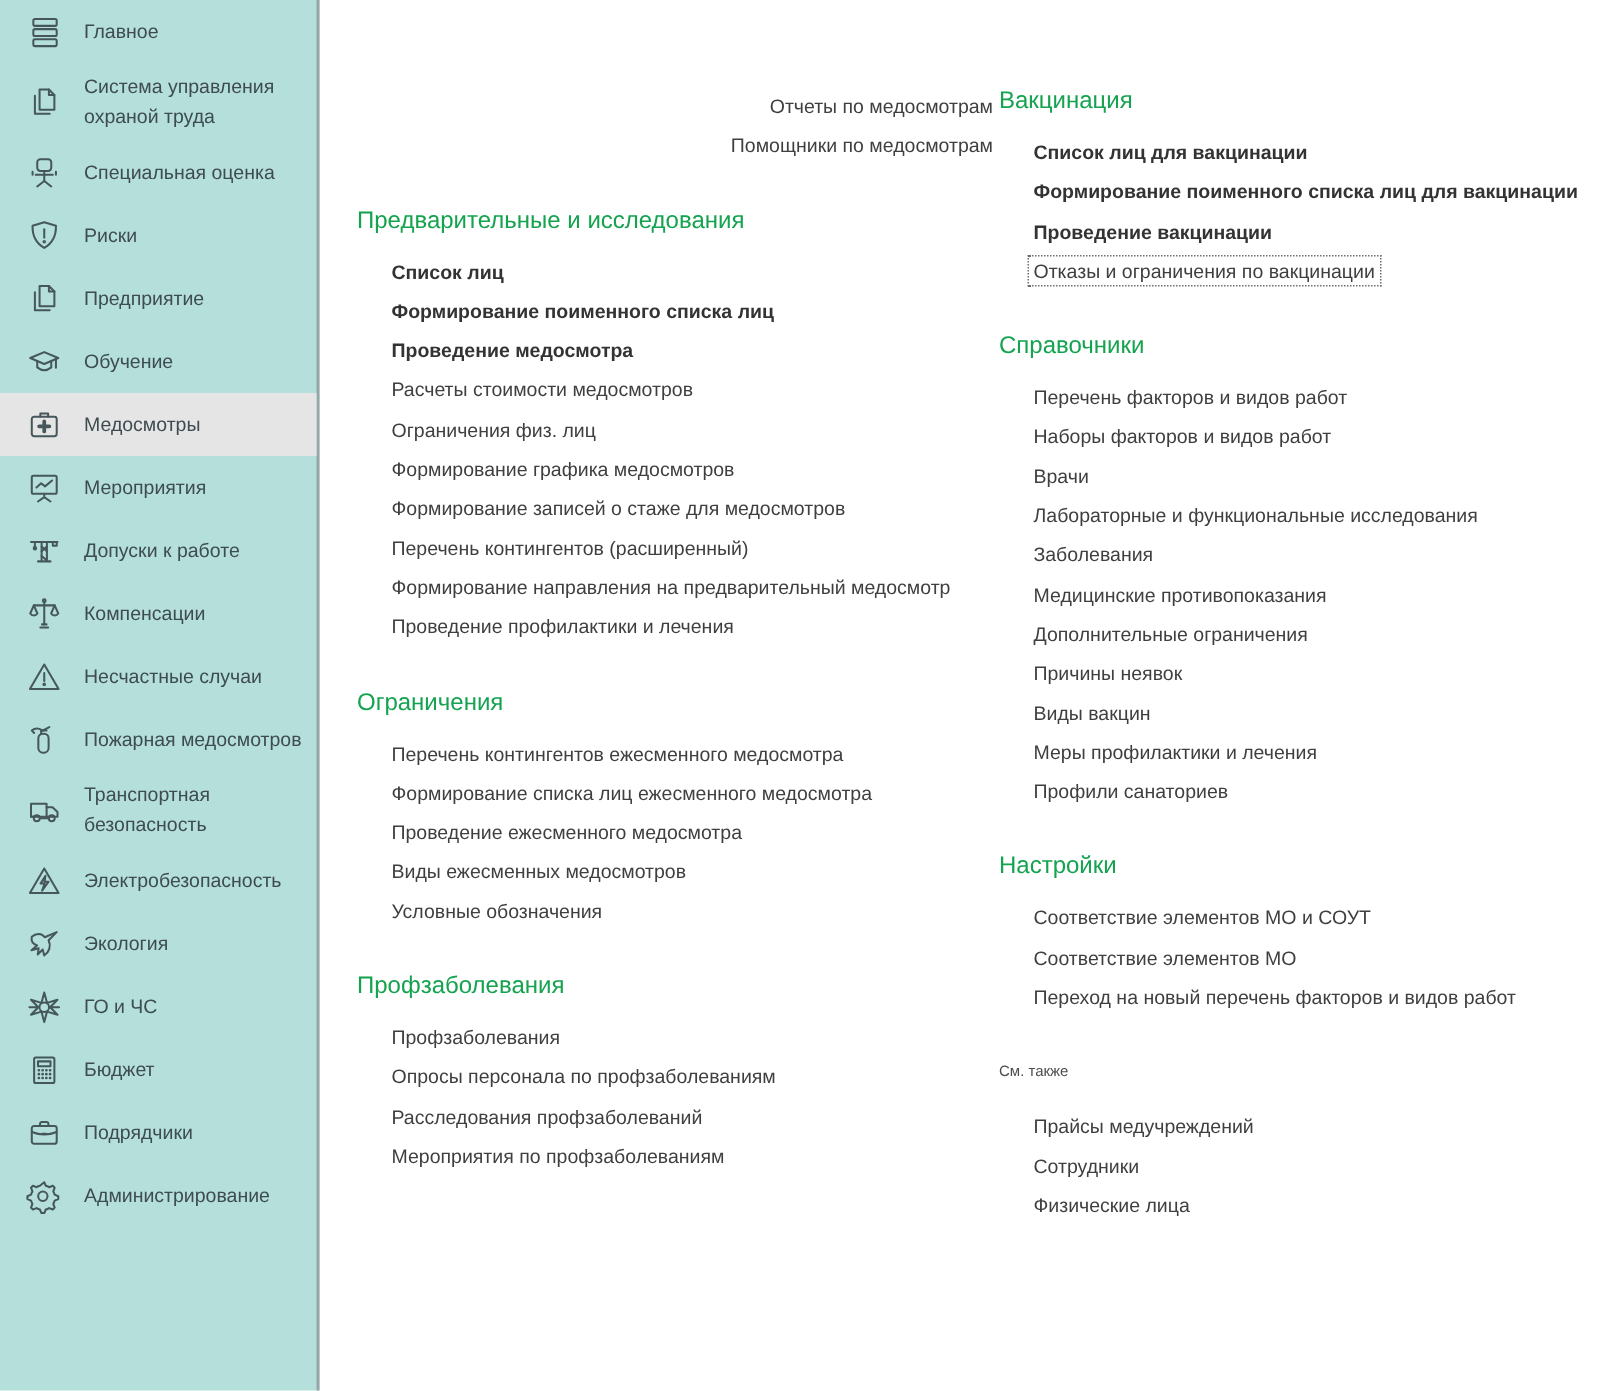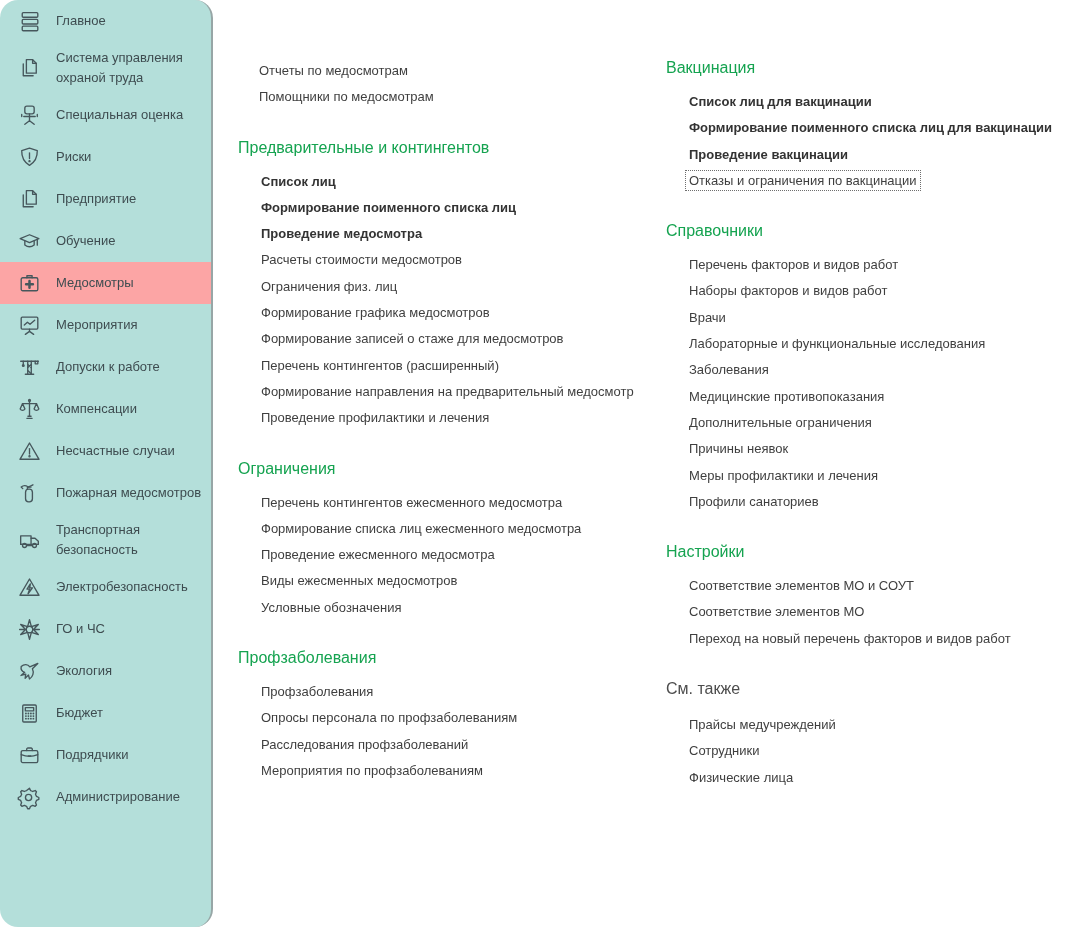--- a/index.html
+++ b/index.html
@@ -17,28 +17,27 @@
     width:1069px;height:927px;overflow:hidden;position:relative;
     background:#ffffff;
     font-family:"Liberation Sans","DejaVu Sans",sans-serif;
     -webkit-font-smoothing:antialiased;
   }
   
   .sidebar{
     position:absolute;left:0;top:0;bottom:0;width:213px;
     background:var(--teal-bg);
     border-right:2px solid var(--border);
-    border-radius:18px;
   }
   .sidebar-item{
     display:flex;align-items:center;
     min-height:42px;padding:6px 6px 6px 0;
     cursor:pointer;
   }
-  .sidebar-item.selected{background:#fca5a5;}
+  .sidebar-item.selected{background:#e5e5e5;}
   .side-icon{
     flex:none;width:27px;height:27px;
     margin:0 13px 0 16px;
     display:flex;align-items:center;justify-content:center;
   }
   .side-icon svg{width:27px;height:27px;stroke:var(--icon-stroke);fill:none;
     stroke-width:1.3;stroke-linecap:round;stroke-linejoin:round;}
   .side-label{
     font-size:13px;line-height:20px;color:var(--side-text);
   }
@@ -50,24 +49,24 @@
   }
   .col{flex:none;}
   .col-left{width:428px;}
   .col-right{flex:1;}
   .section:not(:first-child){margin-top:27px;}
   .section-title{
     font-size:16px;line-height:20px;font-weight:400;
     color:var(--green);margin:0 0 11px 0;white-space:nowrap;
   }
   .section-title.plain{
-    font-size:16px;color:#4d4d4d;margin:4px 0 13px 0;
+    font-size:10px;color:#4d4d4d;margin:4px 0 13px 0;
   }
   .menu-list{padding-left:22px;}
-  .group .menu-list{padding-left:20px;}
+  .group .menu-list{padding-left:20px;text-align:right;}
   .menu-link{
     display:block;font-size:13px;line-height:26.3px;
     color:var(--link);cursor:pointer;white-space:nowrap;
   }
   .menu-link.bold{font-weight:bold;color:var(--link-bold);}
   .menu-link > span{display:inline-block;line-height:17px;padding:1px 3px;margin-left:-3px;border:1px dotted transparent;}
   .menu-link.focused > span{border:1px dotted #6e6e6e;text-align:center;}
 </style>
 </head>
 <body>
@@ -220,33 +219,33 @@
         <svg viewBox="0 0 26 26">
           <path d="M13 4.8 L22.2 20.5 H3.8 z"></path>
           <path d="M13.8 9.5 l-3.2 5 h2.6 l-1.6 4.6 4.2-5.8 h-2.6 z"></path>
         </svg>
       </span>
       <span class="side-label">Электробезопасность</span>
     </div>
     <div class="sidebar-item">
       <span class="side-icon">
         <svg viewBox="0 0 26 26">
+          <path d="M5 8.2 c2.8-2.6 6.5-2.3 8.3 0.3 l7.7-3.3 -5.2 5.2 c1.8 3.8 0.3 7.8-2.8 9.8 l-1-3.8 -3.2 3.2 0.6-4 -4.6 1.2 3.6-3 c-2.8-1-3.9-3.2-3.4-5.6 z"></path>
+        </svg>
+      </span>
+      <span class="side-label">Экология</span>
+    </div>
+    <div class="sidebar-item">
+      <span class="side-icon">
+        <svg viewBox="0 0 26 26">
           <path d="M13 3.5 L14.8 10.2 L21.5 8.2 L16.8 13 L22.5 13 L16.8 13 L21.5 17.8 L14.8 15.8 L13 22.5 L11.2 15.8 L4.5 17.8 L9.2 13 L3.5 13 L9.2 13 L4.5 8.2 L11.2 10.2 z"></path>
           <circle cx="13" cy="13" r="3.1"></circle>
         </svg>
       </span>
       <span class="side-label">ГО и ЧС</span>
-    </div>
-    <div class="sidebar-item">
-      <span class="side-icon">
-        <svg viewBox="0 0 26 26">
-          <path d="M5 8.2 c2.8-2.6 6.5-2.3 8.3 0.3 l7.7-3.3 -5.2 5.2 c1.8 3.8 0.3 7.8-2.8 9.8 l-1-3.8 -3.2 3.2 0.6-4 -4.6 1.2 3.6-3 c-2.8-1-3.9-3.2-3.4-5.6 z"></path>
-        </svg>
-      </span>
-      <span class="side-label">Экология</span>
     </div>
     <div class="sidebar-item">
       <span class="side-icon">
         <svg viewBox="0 0 26 26">
           <rect x="6.5" y="4.8" width="13" height="16.4" rx="1"></rect>
           <rect x="9" y="7.3" width="8" height="3.2"></rect>
           <path d="M9.5 13 h0.1 M11.9 13 h0.1 M14.3 13 h0.1 M16.7 13 h0.1 M9.5 15.5 h0.1 M11.9 15.5 h0.1 M14.3 15.5 h0.1 M16.7 15.5 h0.1 M9.5 18 h0.1 M11.9 18 h0.1 M14.3 18 h0.1 M16.7 18 h0.1" style="stroke-width:1.7"></path>
         </svg>
       </span>
       <span class="side-label">Бюджет</span>
@@ -275,21 +274,21 @@
 
 <main class="main">
   <div class="col col-left" id="col-0">
       <section class="section group">
         <div class="menu-list">
           <a class="menu-link"><span>Отчеты по медосмотрам</span></a>
           <a class="menu-link"><span>Помощники по медосмотрам</span></a>
         </div>
       </section>
       <section class="section">
-        <h2 class="section-title">Предварительные и контингентов</h2>
+        <h2 class="section-title">Предварительные и исследования</h2>
         <div class="menu-list">
           <a class="menu-link bold"><span>Список лиц</span></a>
           <a class="menu-link bold"><span>Формирование поименного списка лиц</span></a>
           <a class="menu-link bold"><span>Проведение медосмотра</span></a>
           <a class="menu-link"><span>Расчеты стоимости медосмотров</span></a>
           <a class="menu-link"><span>Ограничения физ. лиц</span></a>
           <a class="menu-link"><span>Формирование графика медосмотров</span></a>
           <a class="menu-link"><span>Формирование записей о стаже для медосмотров</span></a>
           <a class="menu-link"><span>Перечень контингентов (расширенный)</span></a>
           <a class="menu-link"><span>Формирование направления на предварительный медосмотр</span></a>
@@ -330,20 +329,21 @@
         <h2 class="section-title">Справочники</h2>
         <div class="menu-list">
           <a class="menu-link"><span>Перечень факторов и видов работ</span></a>
           <a class="menu-link"><span>Наборы факторов и видов работ</span></a>
           <a class="menu-link"><span>Врачи</span></a>
           <a class="menu-link"><span>Лабораторные и функциональные исследования</span></a>
           <a class="menu-link"><span>Заболевания</span></a>
           <a class="menu-link"><span>Медицинские противопоказания</span></a>
           <a class="menu-link"><span>Дополнительные ограничения</span></a>
           <a class="menu-link"><span>Причины неявок</span></a>
+          <a class="menu-link"><span>Виды вакцин</span></a>
           <a class="menu-link"><span>Меры профилактики и лечения</span></a>
           <a class="menu-link"><span>Профили санаториев</span></a>
         </div>
       </section>
       <section class="section">
         <h2 class="section-title">Настройки</h2>
         <div class="menu-list">
           <a class="menu-link"><span>Соответствие элементов МО и СОУТ</span></a>
           <a class="menu-link"><span>Соответствие элементов МО</span></a>
           <a class="menu-link"><span>Переход на новый перечень факторов и видов работ</span></a>

